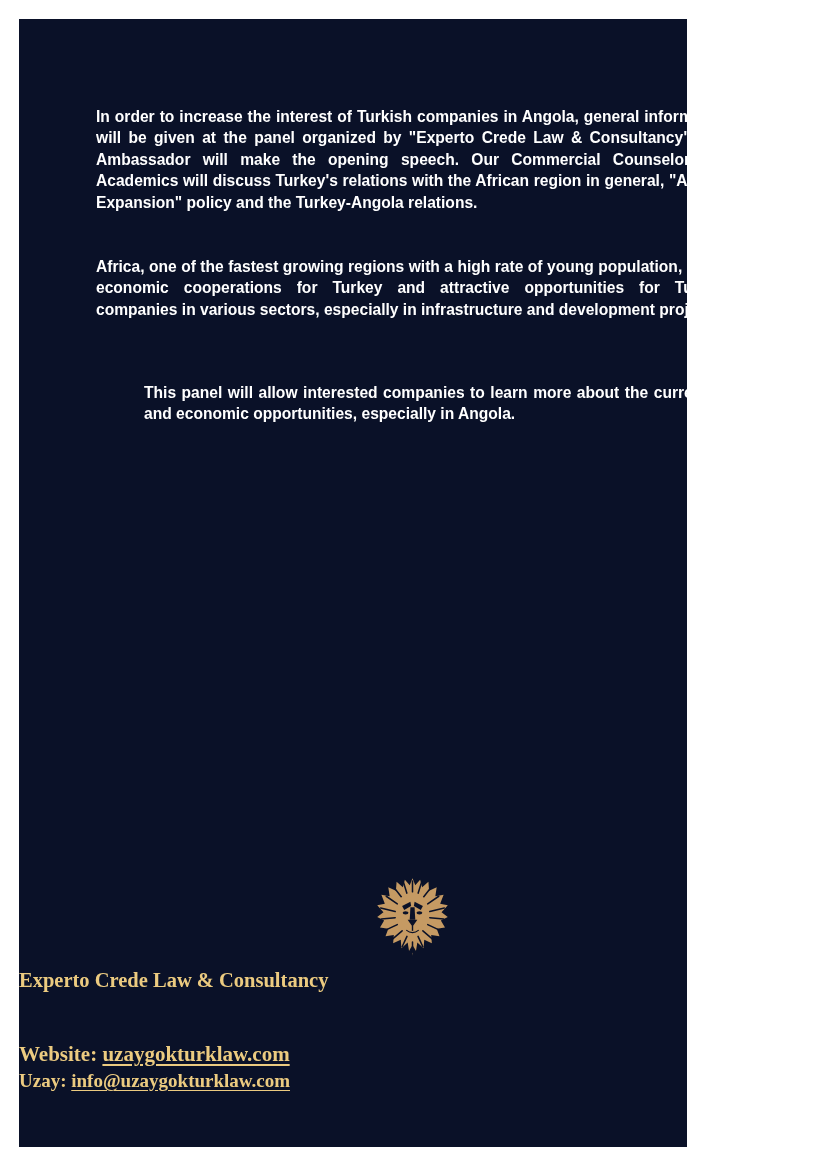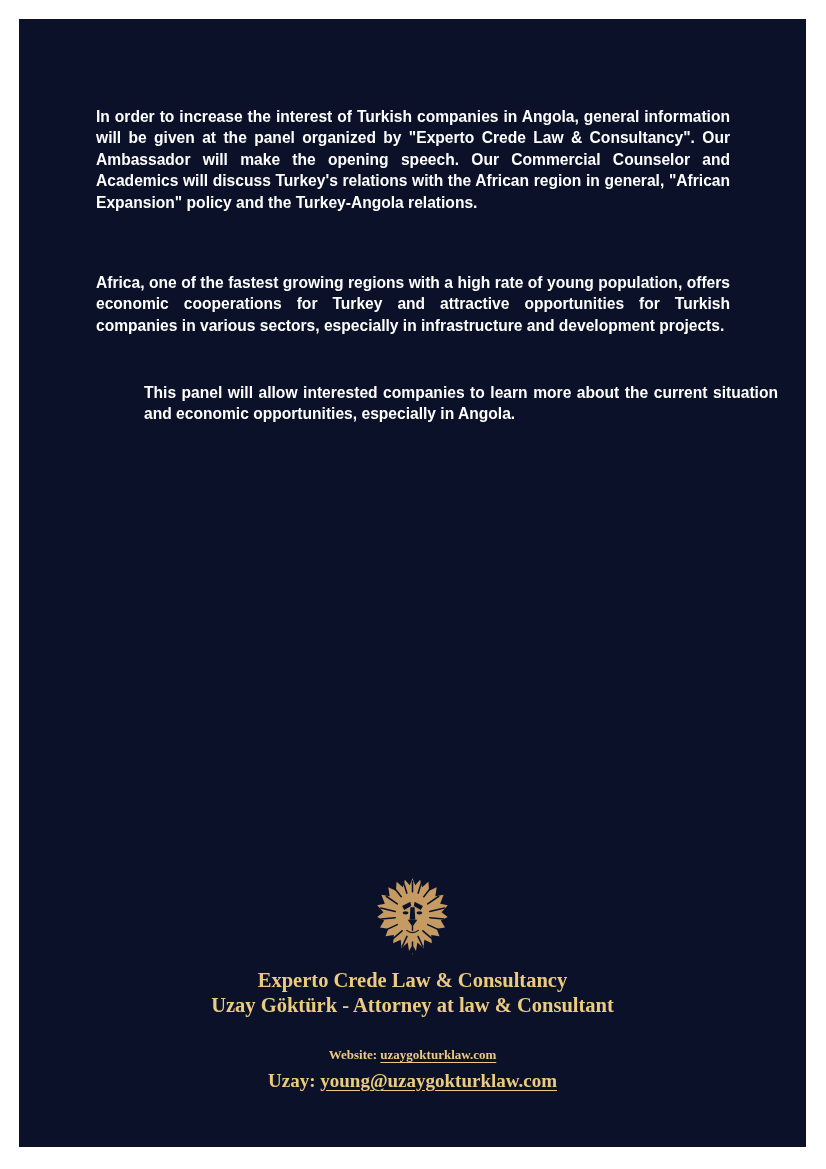--- a/index.html
+++ b/index.html
@@ -6,53 +6,53 @@
   html, body { width: 826px; height: 1169px; }
   body {
     background: #ffffff;
     font-family: "Liberation Sans", sans-serif;
     position: relative;
     overflow: hidden;
   }
   .canvas {
     position: absolute;
     left: 19px; top: 19px;
-    width: 787px; height: 1128px;
+    width: 668px; height: 1128px;
     background: #0a1128;
   }
   .para {
     position: absolute;
     left: 77px;
     width: 634px;
     color: #ffffff;
     font-weight: bold;
     font-size: 15.6px;
     line-height: 21.4px;
     text-align: justify;
   }
   #p1 { top: 87px; }
-  #p2 { top: 237px; margin-top: 16px; }
+  #p2 { top: 237px; }
   #p3 { top: 363px; margin-left: 48px; }
   .lion {
     position: absolute;
     left: 352px; top: 856px;
     width: 83px; height: 84px;
   }
   .lion svg { width: 100%; height: 100%; display: block; }
   .footer-line {
     position: absolute;
     left: 0; width: 100%;
-    text-align: center;
+    text-align: left;
     font-family: "Liberation Serif", serif;
     font-weight: bold;
     color: #eccb80;
   }
   .company  { top: 949px; font-size: 20.5px; line-height: 24px; }
   .person   { top: 974px; font-size: 20.5px; line-height: 24px; }
-  .website  { top: 1024px; font-size: 13px; line-height: 23px; }
+  .website  { top: 1024px; font-size: 21px; line-height: 23px; }
   .email    { top: 1050px; font-size: 19px; line-height: 23px; }
   .label { color: #eccb80; }
   a.link {
     color: #eccb80;
     text-decoration: underline;
     text-underline-offset: 3px;
     cursor: pointer;
   }
 </style>
 </head>
@@ -105,23 +105,22 @@
         <ellipse cx="70" cy="54" rx="4.2" ry="2.4"></ellipse>
         <path d="M57 46 L63 46 L64 64 L56 64 Z"></path>
         <path d="M53 64 L67 64 L60 74 Z"></path>
         <rect x="59" y="73" width="2" height="7"></rect>
       </g>
       <path d="M51 79 Q60 86 69 79" stroke="#0a1128" stroke-width="1.6" fill="none"></path>
     </svg>
   </div>
 
   <div class="footer-line company">Experto Crede Law &amp; Consultancy</div>
-  <div class="footer-line person">Uzay Göktürk - Attorney at law &amp; Consultant</div>
 
   <div class="footer-line website">
     <span class="label">Website: </span><a class="link">uzaygokturklaw.com</a>
   </div>
 
   <div class="footer-line email">
-    <span class="label">Uzay: </span><a class="link">young@uzaygokturklaw.com</a>
+    <span class="label">Uzay: </span><a class="link">info@uzaygokturklaw.com</a>
   </div>
 
 </div>
 
 </body></html>

